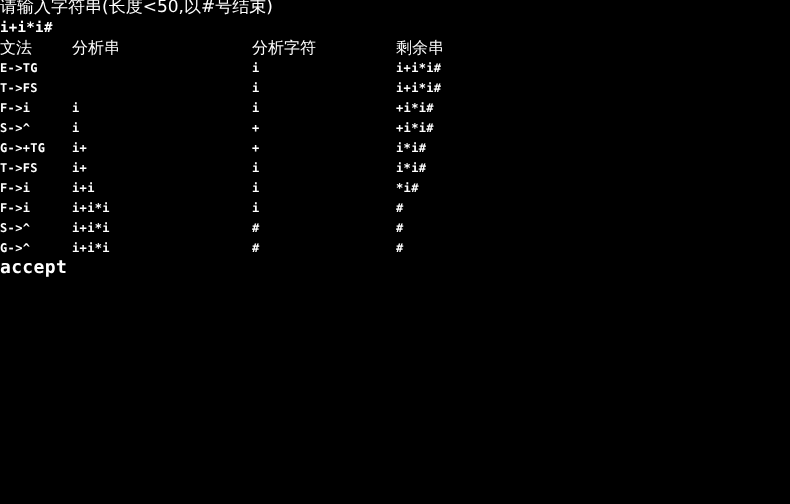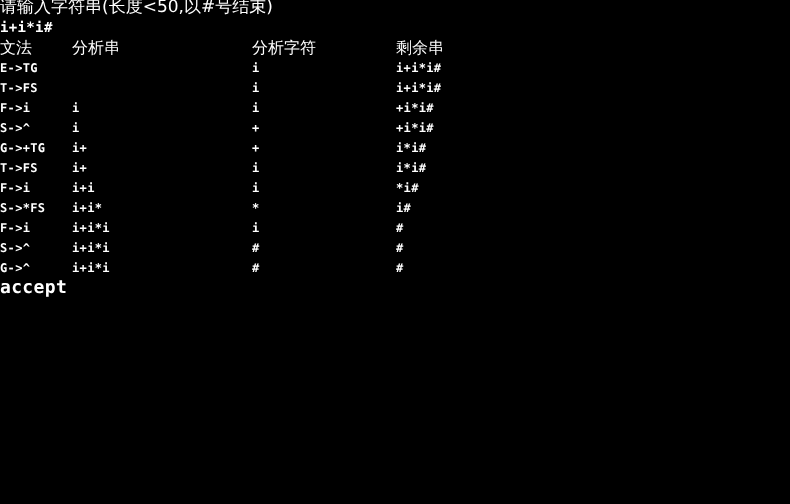--- a/index.html
+++ b/index.html
@@ -94,21 +94,20 @@
   </div>
 
   <div id="rows-container">
       <div class="line"><span class="cell col0">E-&gt;TG</span><span class="cell col1"></span><span class="cell col2">i</span><span class="cell col3">i+i*i#</span></div>
       <div class="line"><span class="cell col0">T-&gt;FS</span><span class="cell col1"></span><span class="cell col2">i</span><span class="cell col3">i+i*i#</span></div>
       <div class="line"><span class="cell col0">F-&gt;i</span><span class="cell col1">i</span><span class="cell col2">i</span><span class="cell col3">+i*i#</span></div>
       <div class="line"><span class="cell col0">S-&gt;^</span><span class="cell col1">i</span><span class="cell col2">+</span><span class="cell col3">+i*i#</span></div>
       <div class="line"><span class="cell col0">G-&gt;+TG</span><span class="cell col1">i+</span><span class="cell col2">+</span><span class="cell col3">i*i#</span></div>
       <div class="line"><span class="cell col0">T-&gt;FS</span><span class="cell col1">i+</span><span class="cell col2">i</span><span class="cell col3">i*i#</span></div>
       <div class="line"><span class="cell col0">F-&gt;i</span><span class="cell col1">i+i</span><span class="cell col2">i</span><span class="cell col3">*i#</span></div>
-      <div class="line"><span class="cell col0">S-&gt;*FS</span><span class="cell col1">i+i*</span><span class="cell col2">*</span><span class="cell col3">i#</span></div>
       <div class="line"><span class="cell col0">F-&gt;i</span><span class="cell col1">i+i*i</span><span class="cell col2">i</span><span class="cell col3">#</span></div>
       <div class="line"><span class="cell col0">S-&gt;^</span><span class="cell col1">i+i*i</span><span class="cell col2">#</span><span class="cell col3">#</span></div>
       <div class="line"><span class="cell col0">G-&gt;^</span><span class="cell col1">i+i*i</span><span class="cell col2">#</span><span class="cell col3">#</span></div>
     </div>
 
   <div class="plain-line">accept</div>
 
   <div class="blank-line"></div>
 
 

